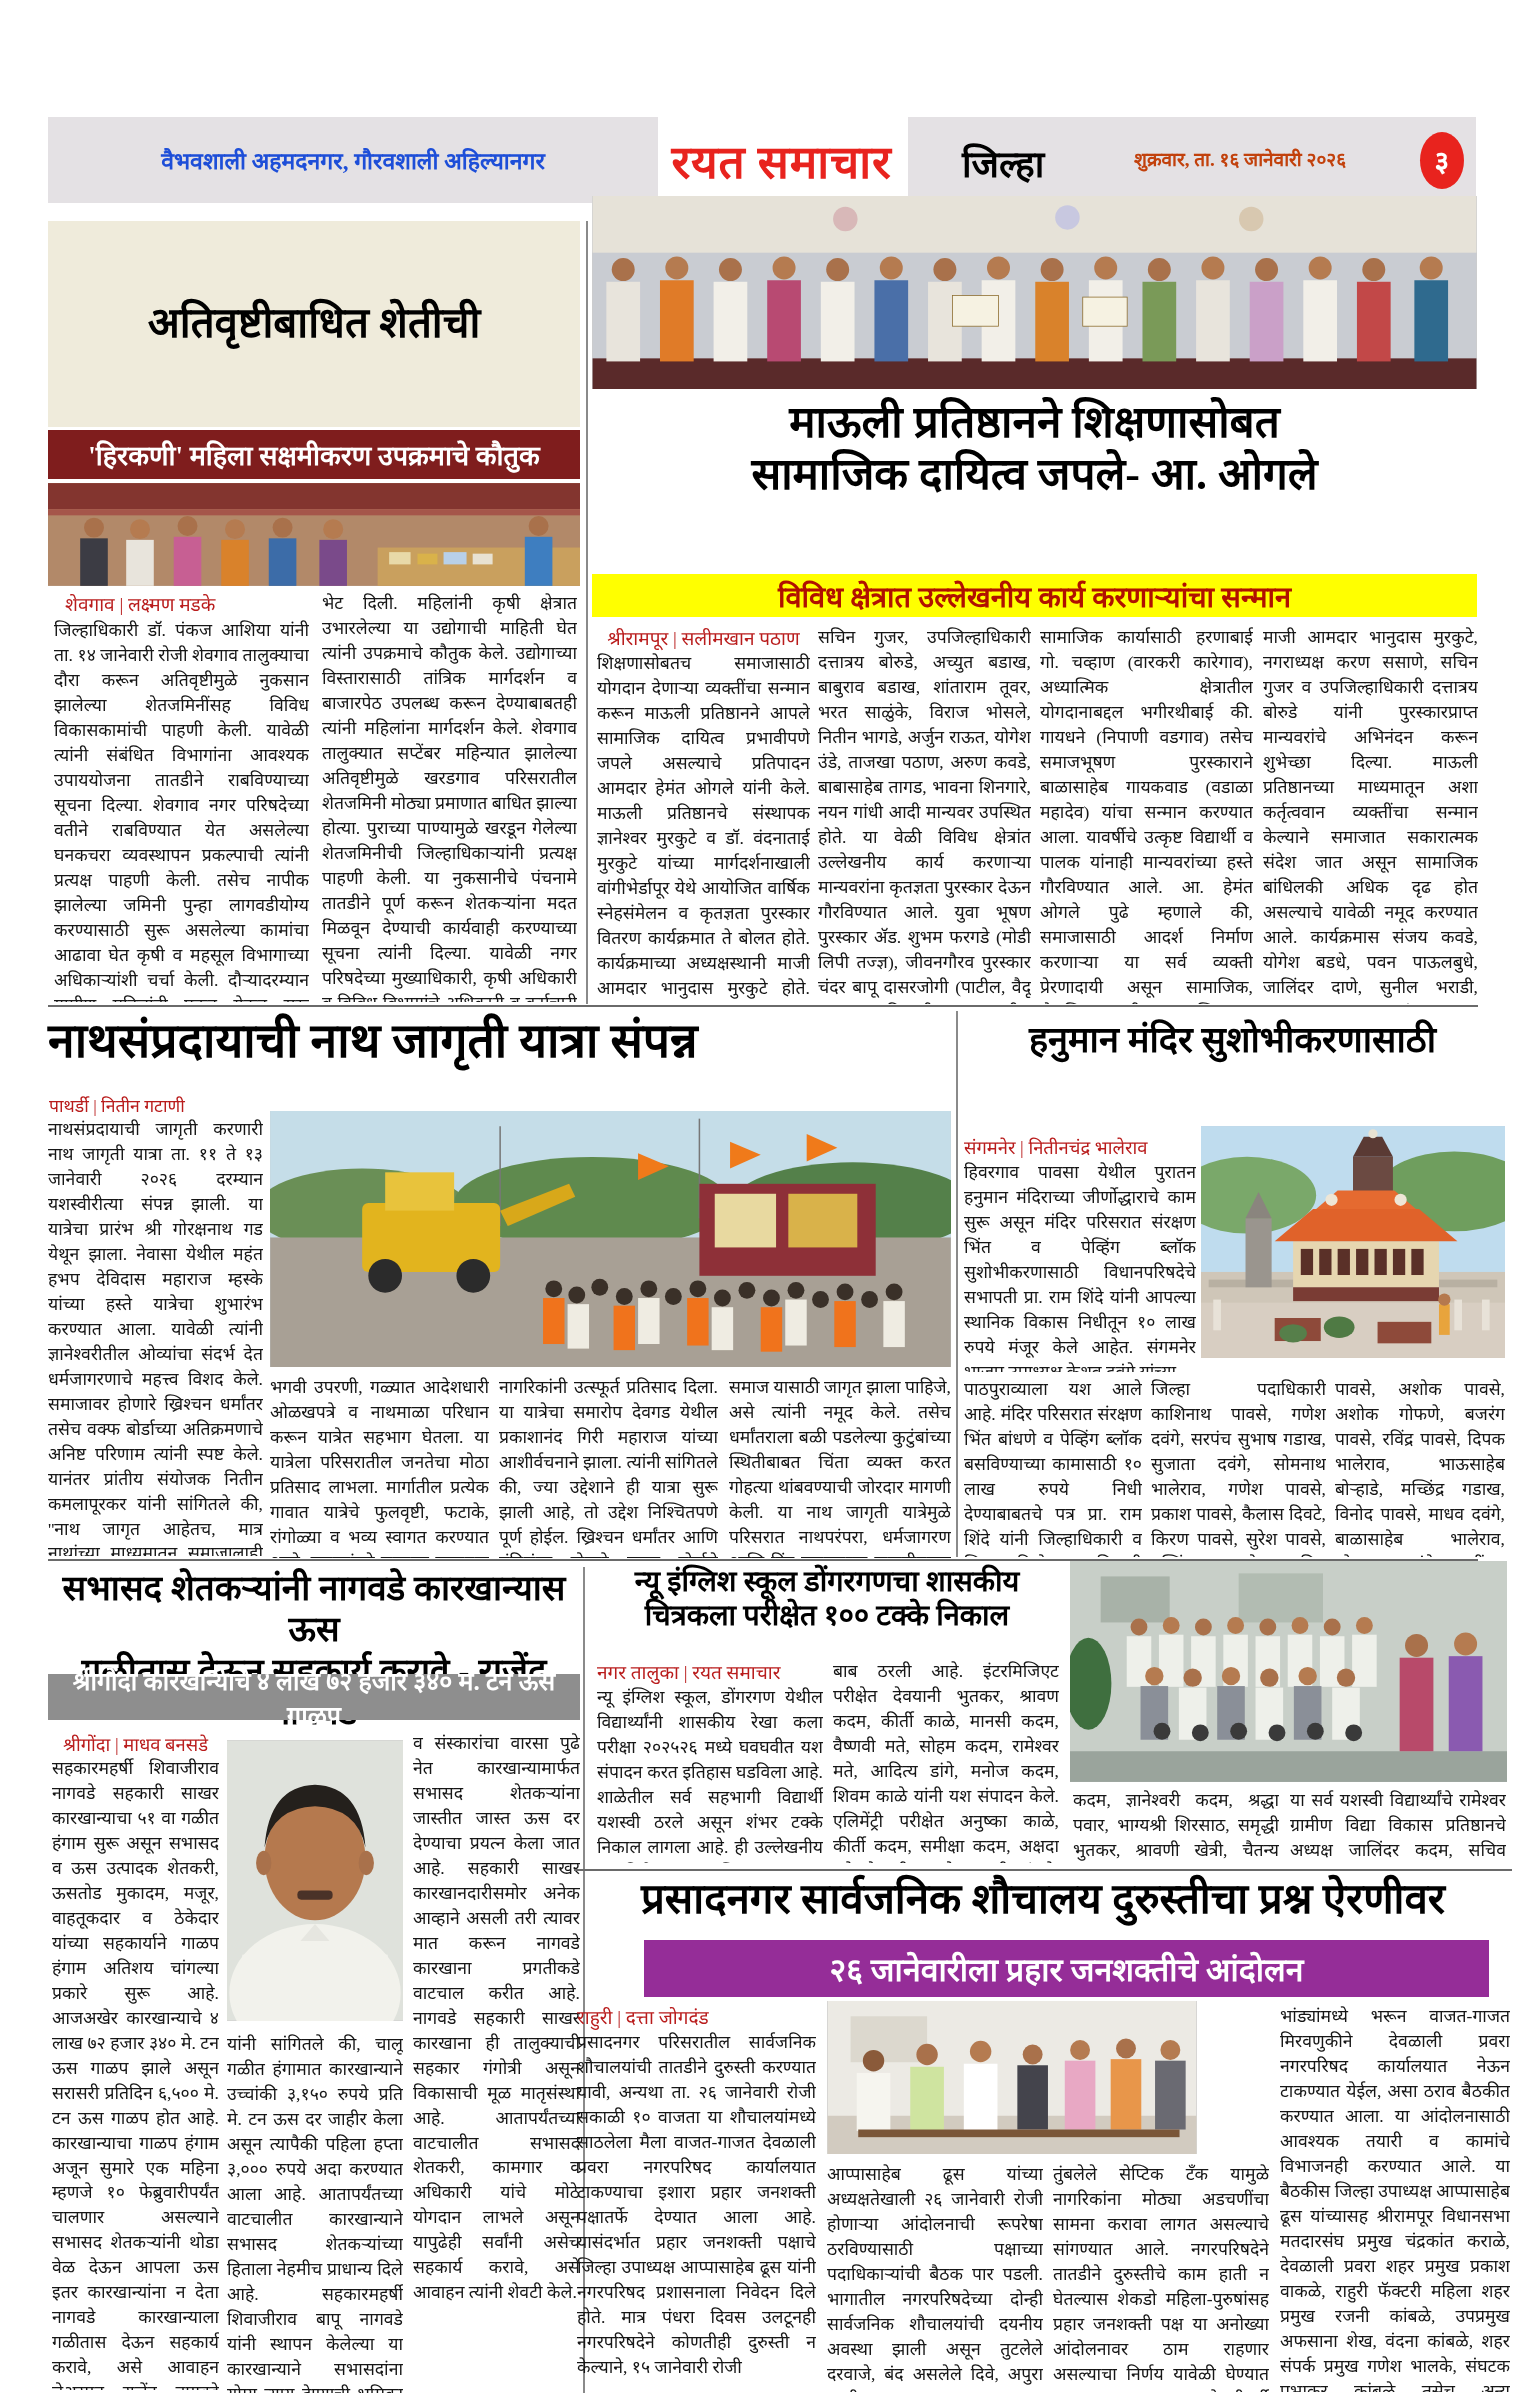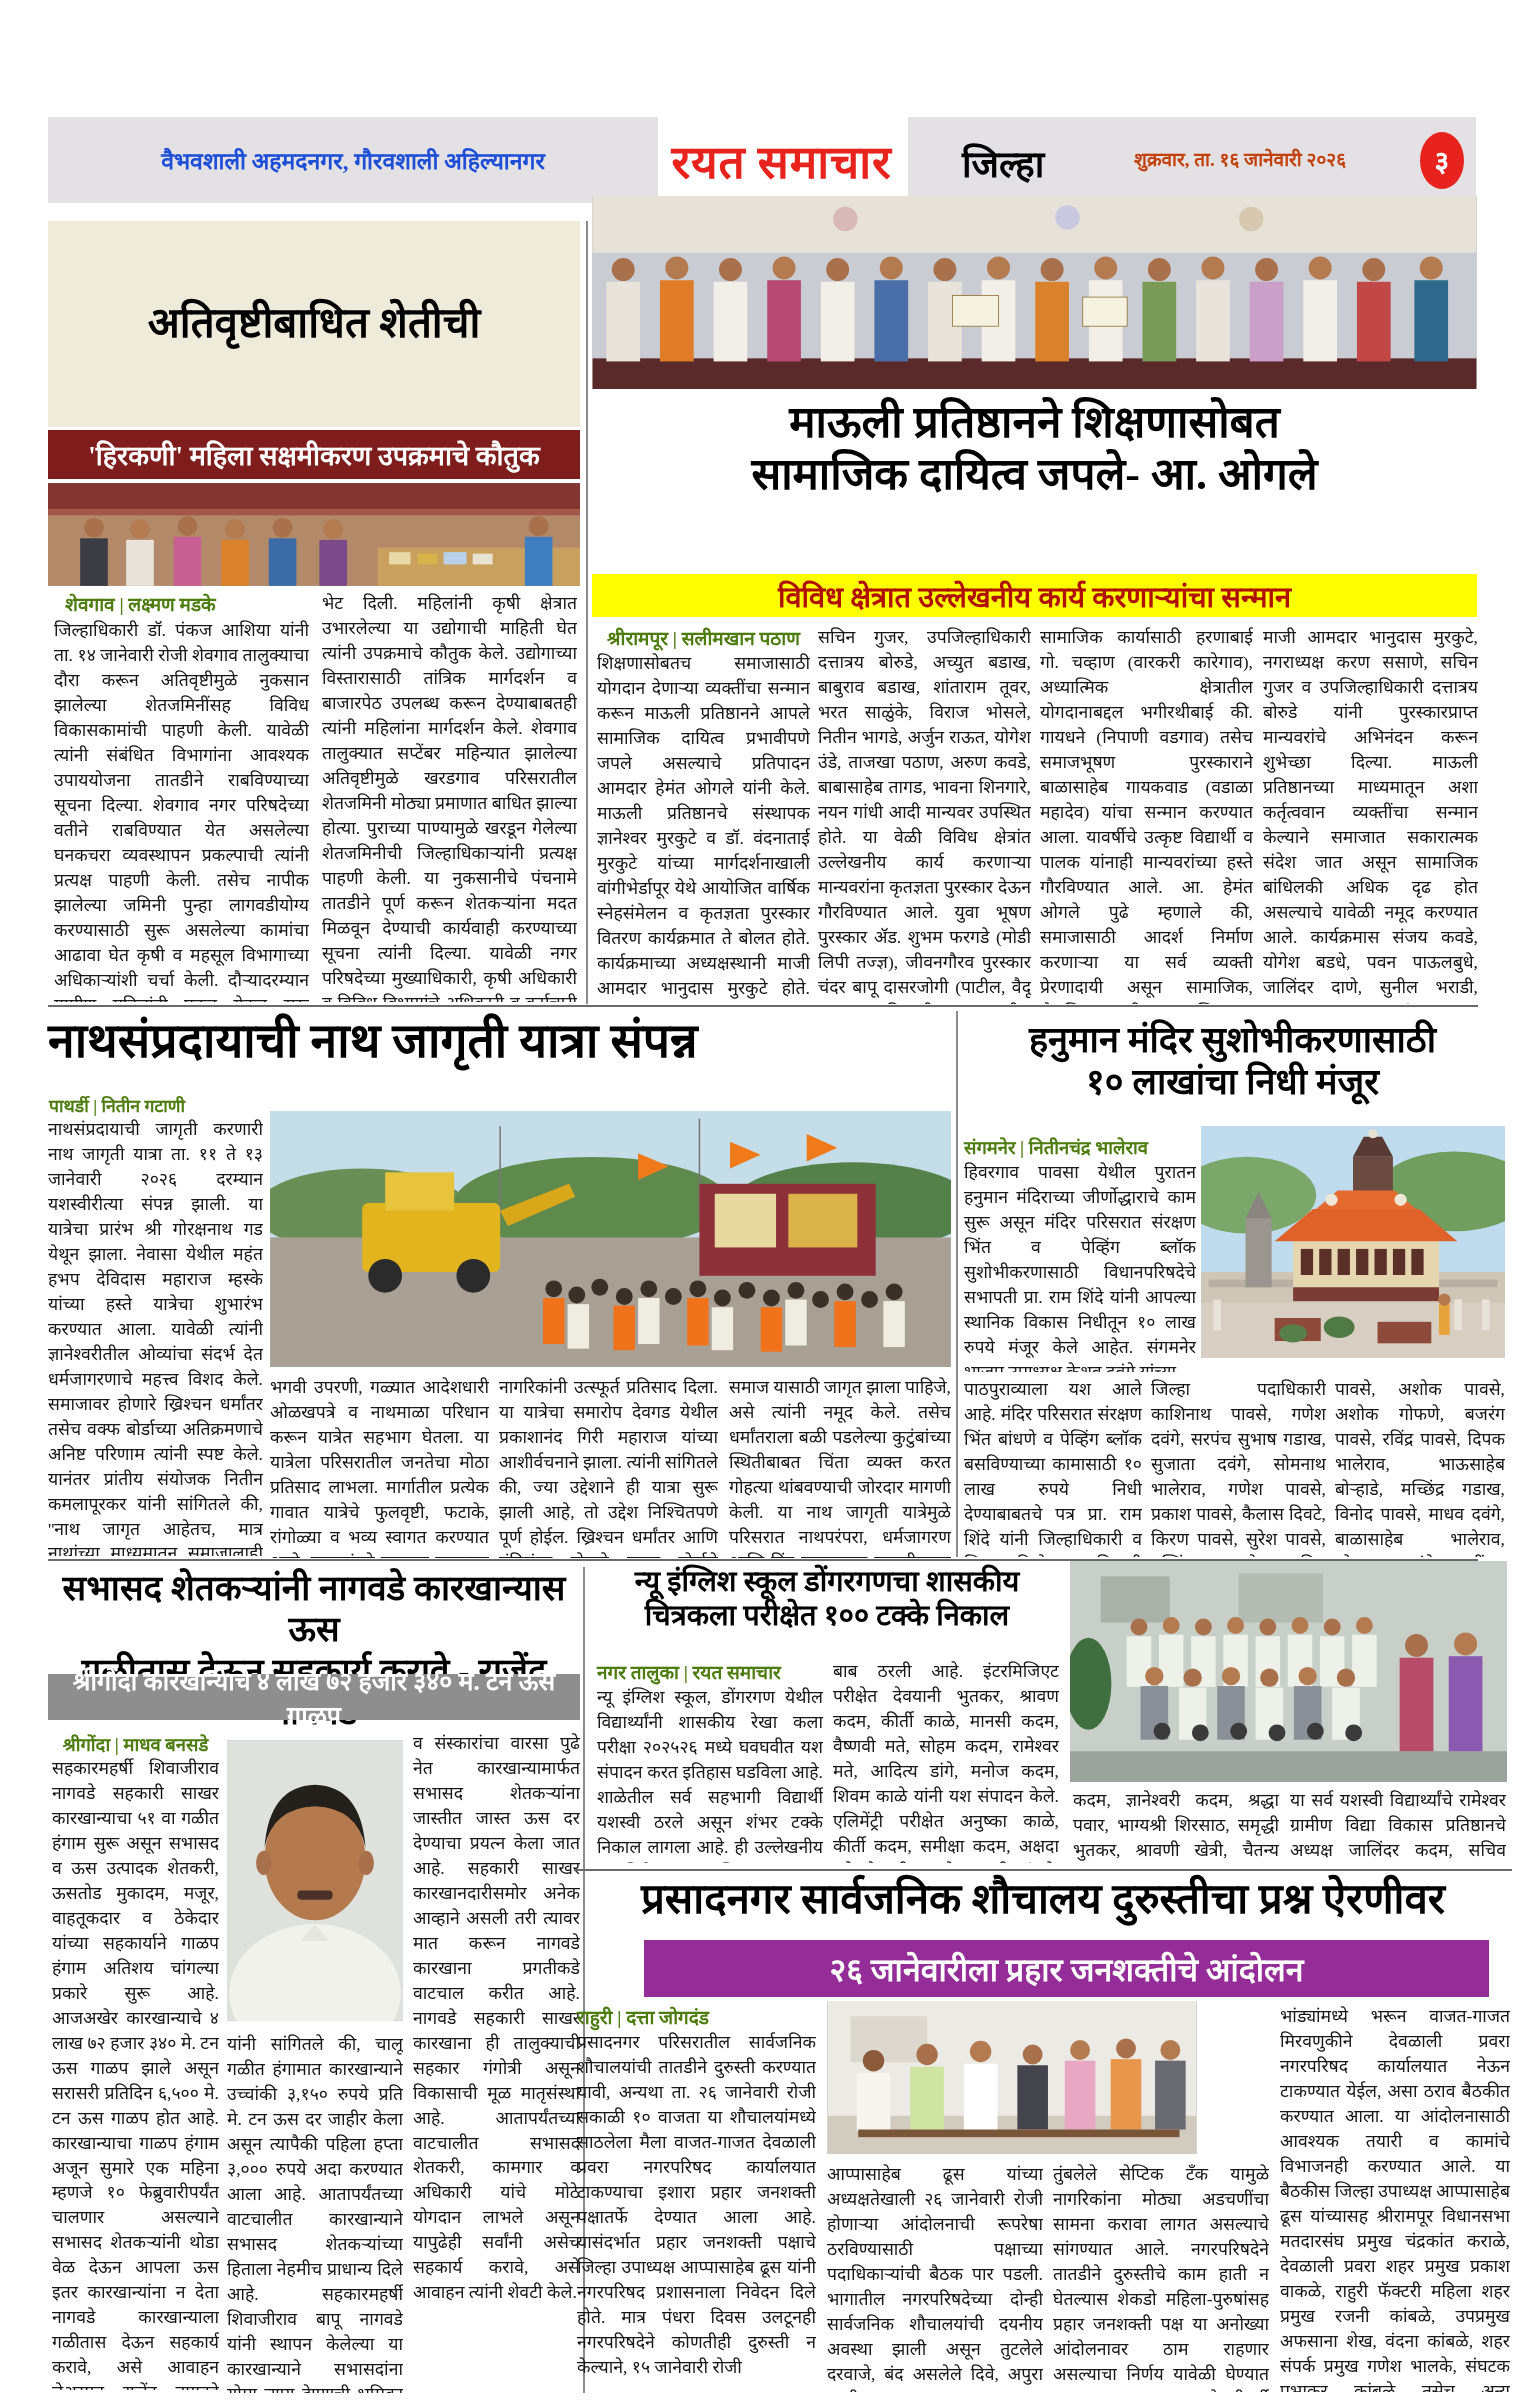--- a/index.html
+++ b/index.html
@@ -9,21 +9,21 @@
   .flexc{display:flex;align-items:center;justify-content:center;}
   .graybox{background:#e4e1e4;}
   .edition{color:#1d4ed8;font-weight:bold;font-size:23px;}
   .masthead{color:#e8231e;font-weight:bold;font-size:46px;letter-spacing:0.8px;}
   .section-name{color:#000;font-weight:bold;font-size:37px;}
   .date-line{color:#c2410c;font-weight:bold;font-size:19px;}
   .pagenum{background:#e8231e;color:#fff;font-weight:bold;font-size:28px;
            width:44px;height:57px;border-radius:50%;display:flex;align-items:center;justify-content:center;}
   .headline{font-weight:bold;color:#000;text-align:center;line-height:1.18;}
   .subbar{color:#fff;font-weight:bold;text-align:center;display:flex;align-items:center;justify-content:center;}
-  .byline{font-weight:bold;font-size:19px;color:#4d7c0f;}
+  .byline{font-weight:normal;font-size:19px;color:#b91c1c;}
   .bodycol{font-size:17.6px;line-height:1.42;text-align:justify;color:#161616;overflow:hidden;}
   .rule-h{background:#6a6a6a;height:2.3px;}
   .rule-v{background:#8a8a8a;width:1.5px;}
   .photo{overflow:hidden;background:#ccc;}
   svg{display:block;}
 </style>
 </head>
 <body>
 
 <div id="page">
@@ -199,21 +199,20 @@
   </div>
 
   <div class="abs bodycol" style="left:270px;top:1375px;width:219px;height:183px;">भगवी उपरणी, गळ्यात आदेशधारी ओळखपत्रे व नाथमाळा परिधान करून यात्रेत सहभाग घेतला. या यात्रेला परिसरातील जनतेचा मोठा प्रतिसाद लाभला. मार्गातील प्रत्येक गावात यात्रेचे फुलवृष्टी, फटाके, रांगोळ्या व भव्य स्वागत करण्यात आले. घराघरांपुढे सजावट करण्यात आली होती आणि</div>
   <div class="abs bodycol" style="left:499px;top:1375px;width:219px;height:183px;">नागरिकांनी उत्स्फूर्त प्रतिसाद दिला. या यात्रेचा समारोप देवगड येथील प्रकाशानंद गिरी महाराज यांच्या आशीर्वचनाने झाला. त्यांनी सांगितले की, ज्या उद्देशाने ही यात्रा सुरू झाली आहे, तो उद्देश निश्चितपणे पूर्ण होईल. ख्रिश्चन धर्मांतर आणि मंदिरांवर होणारे वक्फ बोर्डाचे अतिक्रमण ही खेदाची बाब असून हिंदू</div>
   <div class="abs bodycol" style="left:729px;top:1375px;width:222px;height:183px;">समाज यासाठी जागृत झाला पाहिजे, असे त्यांनी नमूद केले. तसेच धर्मांतराला बळी पडलेल्या कुटुंबांच्या स्थितीबाबत चिंता व्यक्त करत गोहत्या थांबवण्याची जोरदार मागणी केली. या नाथ जागृती यात्रेमुळे परिसरात नाथपरंपरा, धर्मजागरण आणि हिंदू समाजाच्या जागृतीबाबत मोठे जनचैतन्य निर्माण झाले आहे.</div>
 
   <div class="abs rule-v" style="left:956px;top:1011px;height:546px;"></div>
 
   <div class="abs headline" style="left:964px;top:1019px;width:537px;font-size:36px;">
     <div>हनुमान मंदिर सुशोभीकरणासाठी</div>
-    <div>१० लाखांचा निधी मंजूर</div>
   </div>
   <div class="abs byline" style="left:964px;top:1134px;font-size:18.4px;">संगमनेर | नितीनचंद्र भालेराव</div>
   <div class="abs bodycol" style="left:964px;top:1160px;width:232px;height:212px;">हिवरगाव पावसा येथील पुरातन हनुमान मंदिराच्या जीर्णोद्धाराचे काम सुरू असून मंदिर परिसरात संरक्षण भिंत व पेव्हिंग ब्लॉक सुशोभीकरणासाठी विधानपरिषदेचे सभापती प्रा. राम शिंदे यांनी आपल्या स्थानिक विकास निधीतून १० लाख रुपये मंजूर केले आहेत. संगमनेर भाजप उपाध्यक्ष केशव दवंगे यांच्या</div>
 
   <div class="abs photo" style="left:1201px;top:1126px;width:304px;height:232px;">
     <svg width="304" height="232" viewBox="0 0 396 302">
       <rect width="396" height="302" fill="#bfdcee"></rect>
       <ellipse cx="60" cy="90" rx="90" ry="50" fill="#7aa86a"></ellipse>
       <ellipse cx="330" cy="85" rx="100" ry="52" fill="#6f9e5e"></ellipse>
       <rect x="0" y="190" width="396" height="112" fill="#cfc6b8"></rect>

